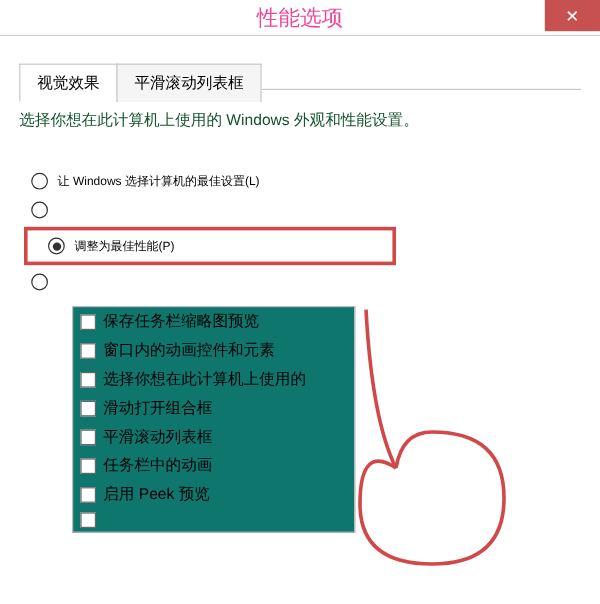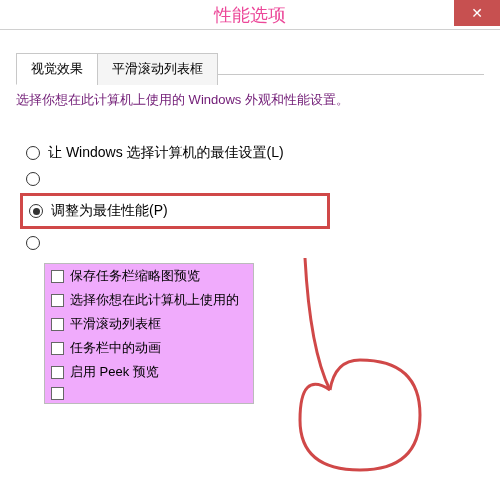--- a/index.html
+++ b/index.html
@@ -57,35 +57,35 @@
       position: relative;
       top: 11px;
       font-size: 13px;
     }
     .tab.active {
       background: #fff;
       border-bottom: 1px solid #fff;
     }
     .instruction {
       margin: 14px 0 30px 0;
-      color: #701a75;
+      color: #14532d;
       font-size: 13px;
     }
     .radio-group {
       margin-left: 4px;
     }
     .radio-row {
       display: flex;
-      align-items: center;
+      align-items: flex-end;
       padding: 5px 0;
-      font-size: 14px;
+      font-size: 10px;
     }
     .radio-row.highlighted {
       border: 3px solid #d04848;
-      padding: 6px 0 6px 0;
+      padding: 6px 0 6px 11px;
       margin: 2px 0;
       width: 310px;
     }
     .radio {
       width: 14px;
       height: 14px;
       border: 1px solid #333;
       border-radius: 50%;
       margin-right: 8px;
       margin-left: 6px;
@@ -98,23 +98,23 @@
     .radio.selected::after {
       content: "";
       width: 7px;
       height: 7px;
       background: #333;
       border-radius: 50%;
       display: block;
     }
     .checklist {
       border: 1px solid #bbb;
-      margin: 8px 0 0 28px;
-      width: 210px;
-      background: #f0abfc;
+      margin: 8px 0 0 44px;
+      width: 236px;
+      background: #0f766e;
     }
     .check-row {
       display: flex;
       align-items: center;
       padding: 3px 6px;
       font-size: 13px;
     }
     .checkbox {
       width: 13px;
       height: 13px;
@@ -169,21 +169,29 @@
     </div>
   </div>
 
   <div class="checklist">
     <div class="check-row">
       <span class="checkbox"></span>
       <span>保存任务栏缩略图预览</span>
     </div>
     <div class="check-row">
       <span class="checkbox"></span>
+      <span>窗口内的动画控件和元素</span>
+    </div>
+    <div class="check-row">
+      <span class="checkbox"></span>
       <span>选择你想在此计算机上使用的</span>
+    </div>
+    <div class="check-row">
+      <span class="checkbox"></span>
+      <span>滑动打开组合框</span>
     </div>
     <div class="check-row">
       <span class="checkbox"></span>
       <span>平滑滚动列表框</span>
     </div>
     <div class="check-row">
       <span class="checkbox"></span>
       <span>任务栏中的动画</span>
     </div>
     <div class="check-row">

